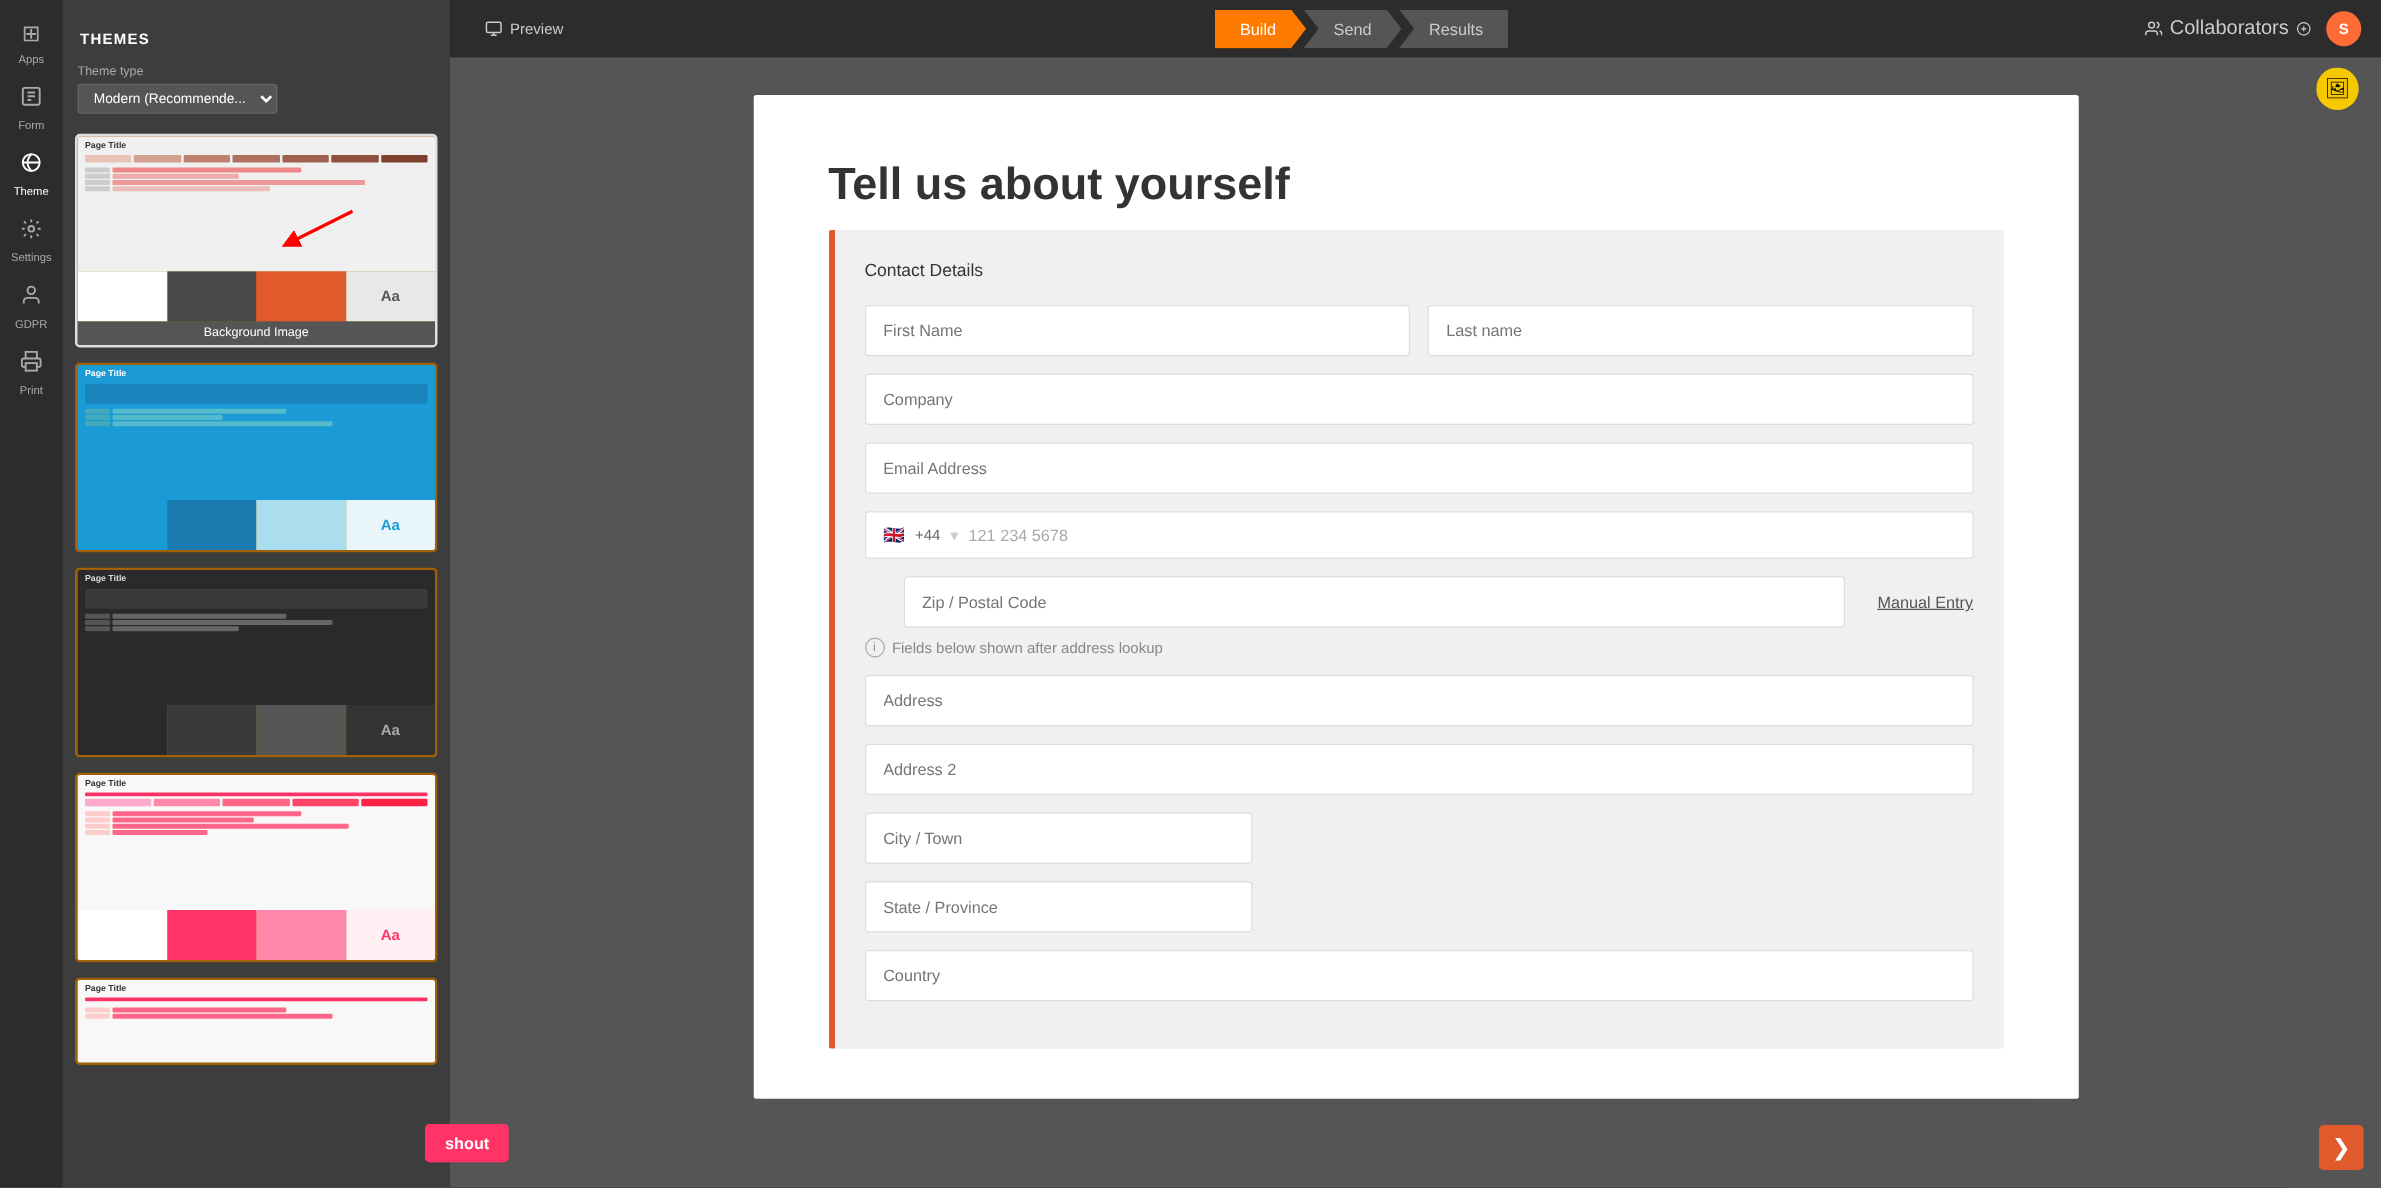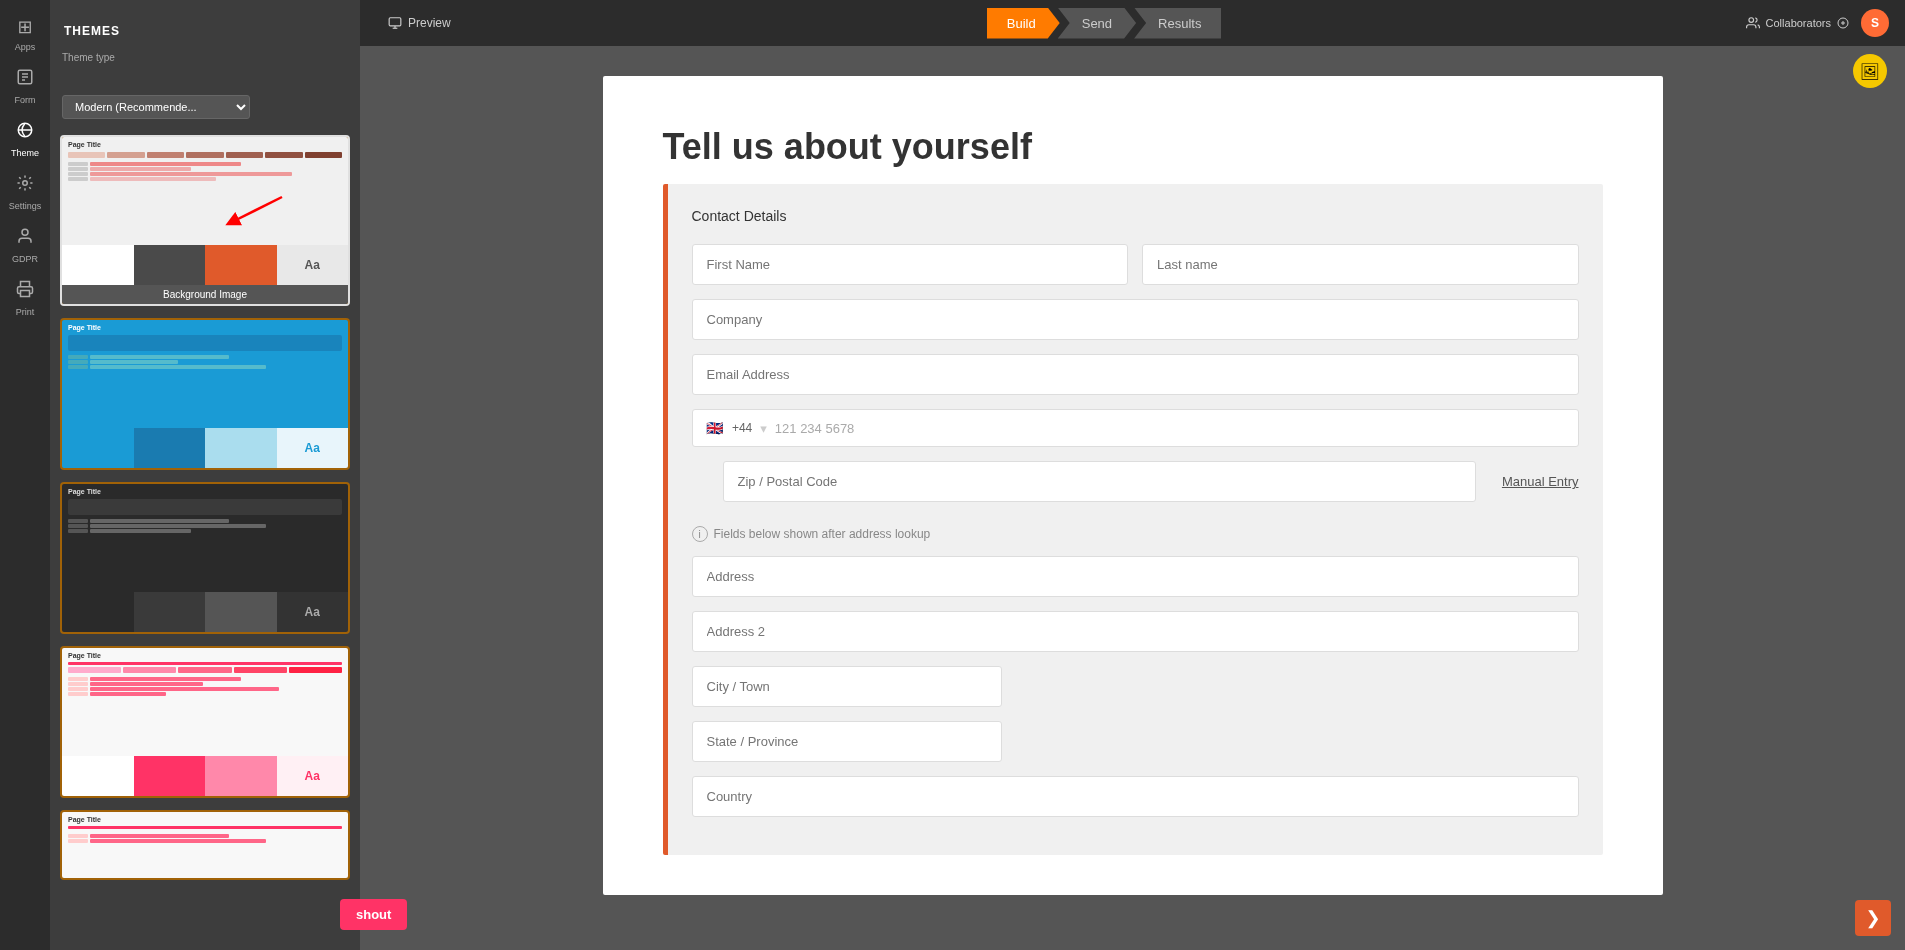--- a/index.html
+++ b/index.html
@@ -59,23 +59,22 @@
       font-size: 10px;
       margin-bottom: 4px;
     }
     .theme-type-select {
       background: #555;
       border: 1px solid #666;
       color: #fff;
       font-size: 11px;
       padding: 4px 8px;
       border-radius: 3px;
-      width: 188px;
-      cursor: pointer;
-      margin-top: 28px;
+      width: 160px;
+      cursor: pointer;
     }
 
     .themes-list {
       display: flex;
       flex-direction: column;
       gap: 0;
       padding: 0;
       flex: 1;
       overflow-y: auto;
     }
@@ -227,21 +226,21 @@
     .top-bar-right {
       display: flex;
       align-items: center;
       gap: 12px;
     }
     .collaborators-btn {
       display: flex;
       align-items: center;
       gap: 6px;
       color: #ccc;
-      font-size: 11px;
+      font-size: 16px;
       background: none;
       border: none;
       cursor: pointer;
     }
     .user-avatar {
       width: 28px;
       height: 28px;
       border-radius: 50%;
       background: #ff6b35;
       display: flex;
@@ -338,21 +337,21 @@
     }
     .flag { font-size: 14px; }
     .phone-code { color: #666; font-size: 12px; }
     .phone-divider { color: #ccc; }
     .phone-number { color: #aaa; font-size: 13px; flex: 1; }
 
     .zip-row {
       display: flex;
       gap: 26px;
       align-items: center;
-      margin-bottom: 24px;
+      margin-bottom: 8px;
       padding-left: 31px;
     }
     .zip-field { flex: 1; }
     .manual-entry-link {
       font-size: 13px;
       color: #555;
       text-decoration: underline;
       cursor: pointer;
       white-space: nowrap;
     }

